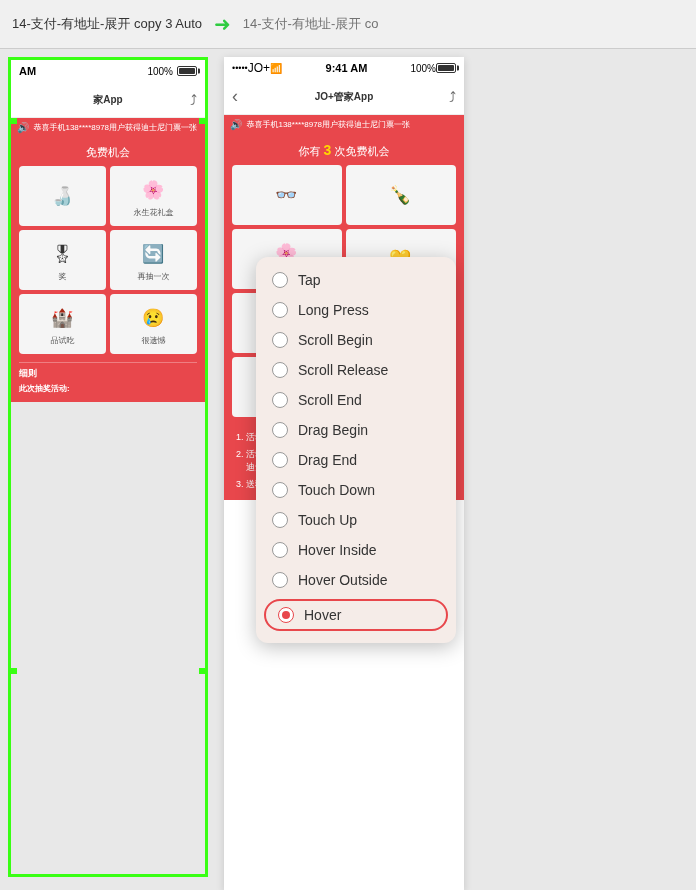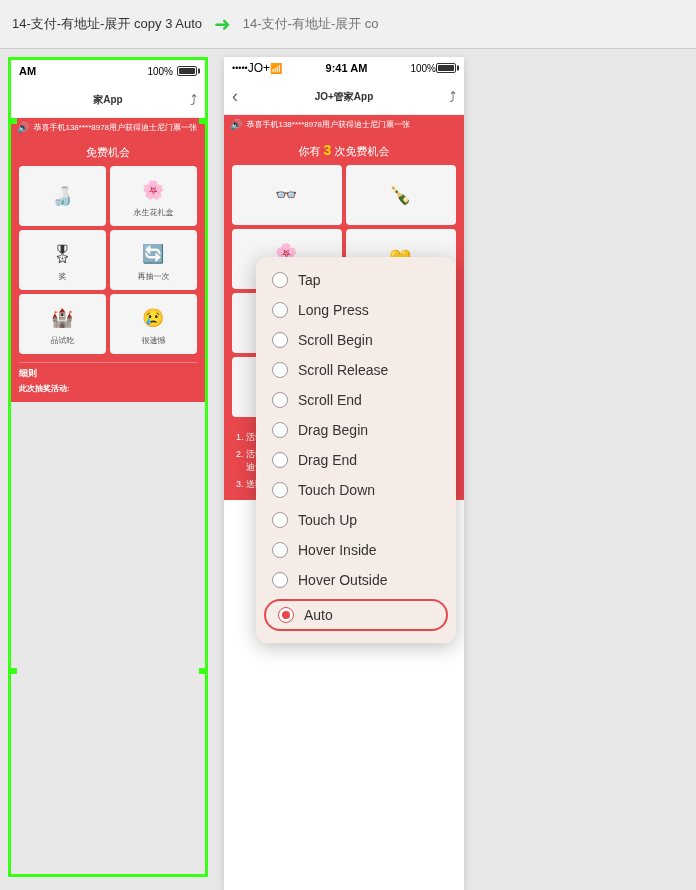--- a/index.html
+++ b/index.html
@@ -463,19 +463,19 @@
         <div class="radio-circle"></div>
         <span class="dropdown-item-label">Hover Inside</span>
       </div>
       <div class="dropdown-item">
         <div class="radio-circle"></div>
         <span class="dropdown-item-label">Hover Outside</span>
       </div>
 
       <div class="dropdown-item auto-item">
         <div class="radio-circle selected"></div>
-        <span class="dropdown-item-label">Auto</span>
+        <span class="dropdown-item-label">Hover</span>
       </div>
     </div>
 
   </div>
 
 </div>
 
 </body></html>

